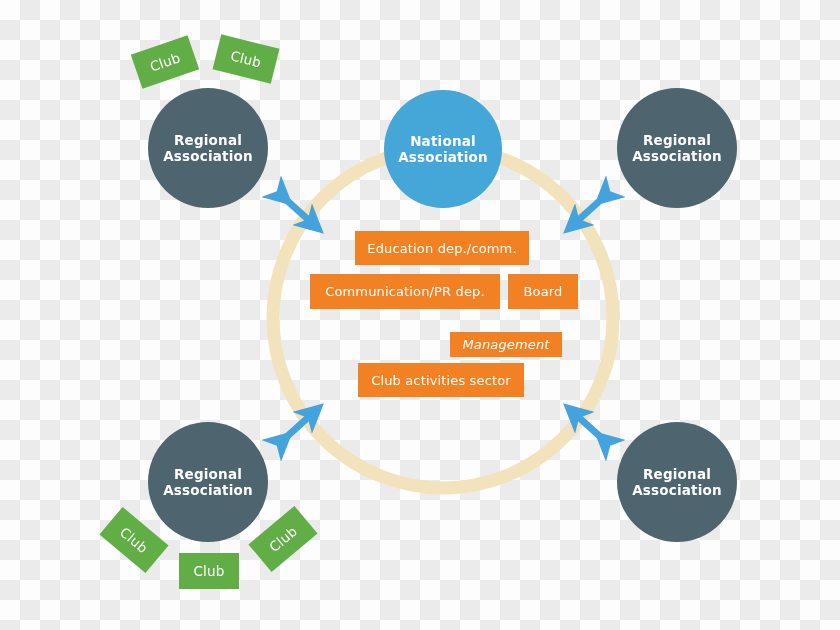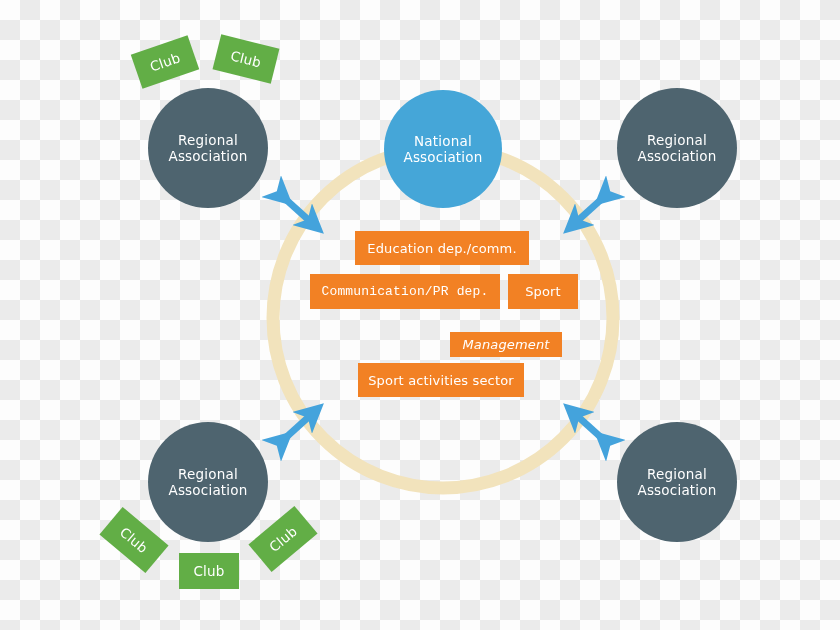--- a/index.html
+++ b/index.html
@@ -32,21 +32,21 @@
   }
   
   .node-circle {
     position: absolute;
     border-radius: 50%;
     display: flex;
     align-items: center;
     justify-content: center;
     text-align: center;
     color: #ffffff;
-    font-weight: normal;
+    font-weight: bold;
     line-height: 1.22;
     letter-spacing: .2px;
   }
   .regional {
     width: 120px;
     height: 120px;
     background: #4e646f;
     font-size: 13.5px;
   }
   .national {
@@ -69,21 +69,21 @@
     background: #f28124;
     color: #ffffff;
     font-size: 13px;
     display: flex;
     align-items: center;
     justify-content: center;
     white-space: nowrap;
     letter-spacing: .15px;
   }
   .d-education   { left: 355px; top: 231px; width: 174px; height: 34px; }
-  .d-comm        { left: 310px; top: 274px; width: 190px; height: 35px; font-family: Liberation Mono, monospace; }
+  .d-comm        { left: 310px; top: 274px; width: 190px; height: 35px; }
   .d-board       { left: 508px; top: 274px; width: 70px;  height: 35px; }
   .d-financial   { left: 323px; top: 318px; width: 123px; height: 35px; }
   .d-management  { left: 450px; top: 332px; width: 112px; height: 25px; font-style: italic; }
   .d-sport       { left: 358px; top: 363px; width: 166px; height: 34px; }
 
   
   .club {
     position: absolute;
     background: #62ae46;
     color: #ffffff;
@@ -150,23 +150,23 @@
   </div>
   <div class="node-circle regional reg-br">
     <div>
       <div>Regional</div>
       <div>Association</div>
     </div>
   </div>
 
   <div class="dept d-education">Education dep./comm.</div>
   <div class="dept d-comm">Communication/PR dep.</div>
-  <div class="dept d-board">Sport</div>
+  <div class="dept d-board">Board</div>
   <div class="dept d-management">Management</div>
-  <div class="dept d-sport">Sport activities sector</div>
+  <div class="dept d-sport">Club activities sector</div>
 
   <div class="club club-tl-a">Club</div>
   <div class="club club-tl-b">Club</div>
   <div class="club club-bl-a">Club</div>
   <div class="club club-bl-b">Club</div>
   <div class="club club-bl-c">Club</div>
 
 </div>
 
 </body></html>

